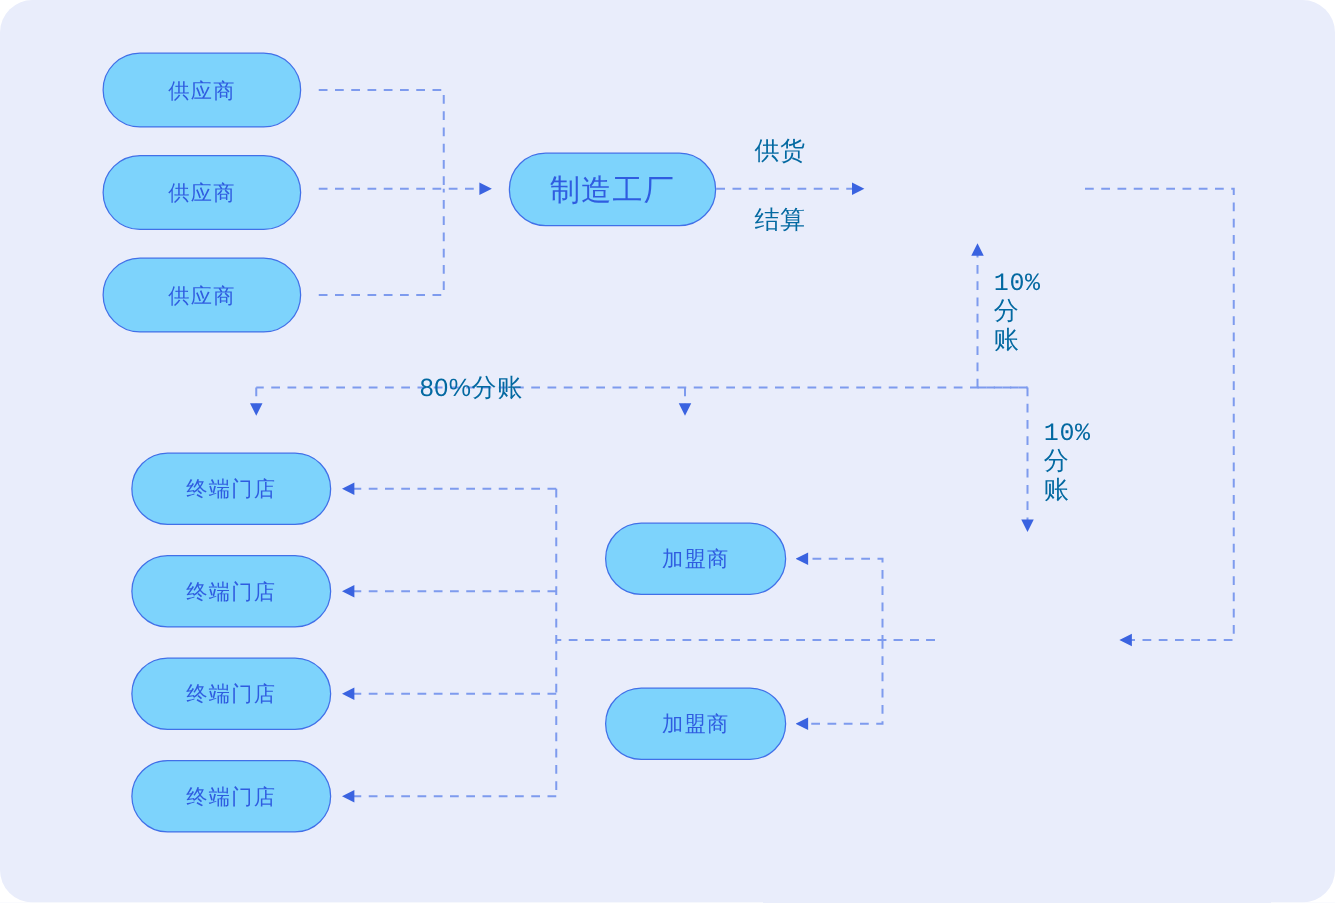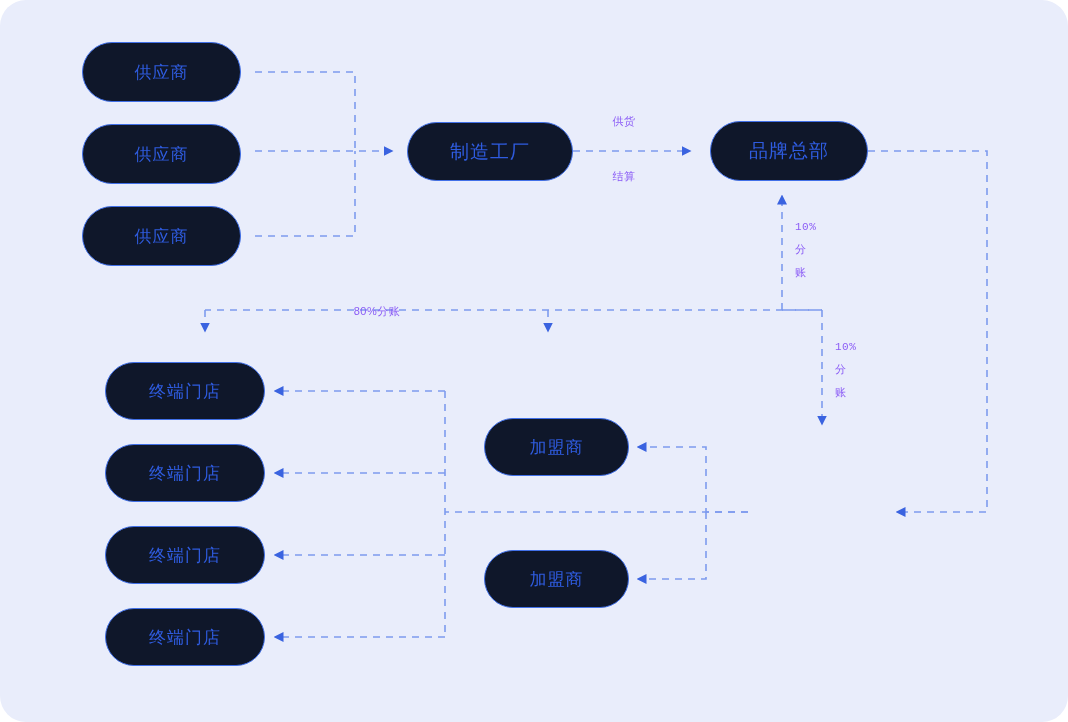--- a/index.html
+++ b/index.html
@@ -25,39 +25,39 @@
   #wires {
     position: absolute;
     left: 0;
     top: 0;
     width: 1068px;
     height: 722px;
   }
   .node {
     position: absolute;
     box-sizing: border-box;
-    background: #0f172a;
+    background: #7dd3fc;
     border: 1.4px solid #4170e8;
     border-radius: 999px;
     display: flex;
     align-items: center;
     justify-content: center;
     color: #2f5ce0;
     font-size: 17px;
     letter-spacing: 1px;
     font-weight: 400;
     user-select: none;
   }
   .node.big {
-    font-size: 19px;
+    font-size: 24px;
   }
   .edge-label {
     position: absolute;
-    color: #8b5cf6;
-    font-size: 11px;
+    color: #0369a1;
+    font-size: 20px;
     letter-spacing: 0.5px;
     white-space: pre;
     text-align: center;
     line-height: 21px;
     user-select: none;
   }
   .edge-label.stack {
     line-height: 23px;
     font-family: Liberation Mono, monospace;
   }
@@ -121,23 +121,20 @@
     <span>供应商</span>
   </div>
   <div class="node" style="left:82px; top:206px; width:159px; height:60px;">
     <span>供应商</span>
   </div>
 
   <div class="node big" style="left:407px; top:122px; width:166px; height:59px;">
     <span>制造工厂</span>
   </div>
 
-  <div class="node big" style="left:710px; top:121px; width:158px; height:60px;">
-    <span>品牌总部</span>
-  </div>
 
 
   <div class="node" style="left:484px; top:418px; width:145px; height:58px;">
     <span>加盟商</span>
   </div>
   <div class="node" style="left:484px; top:550px; width:145px; height:58px;">
     <span>加盟商</span>
   </div>
 
   <div class="node" style="left:105px; top:362px; width:160px; height:58px;">

